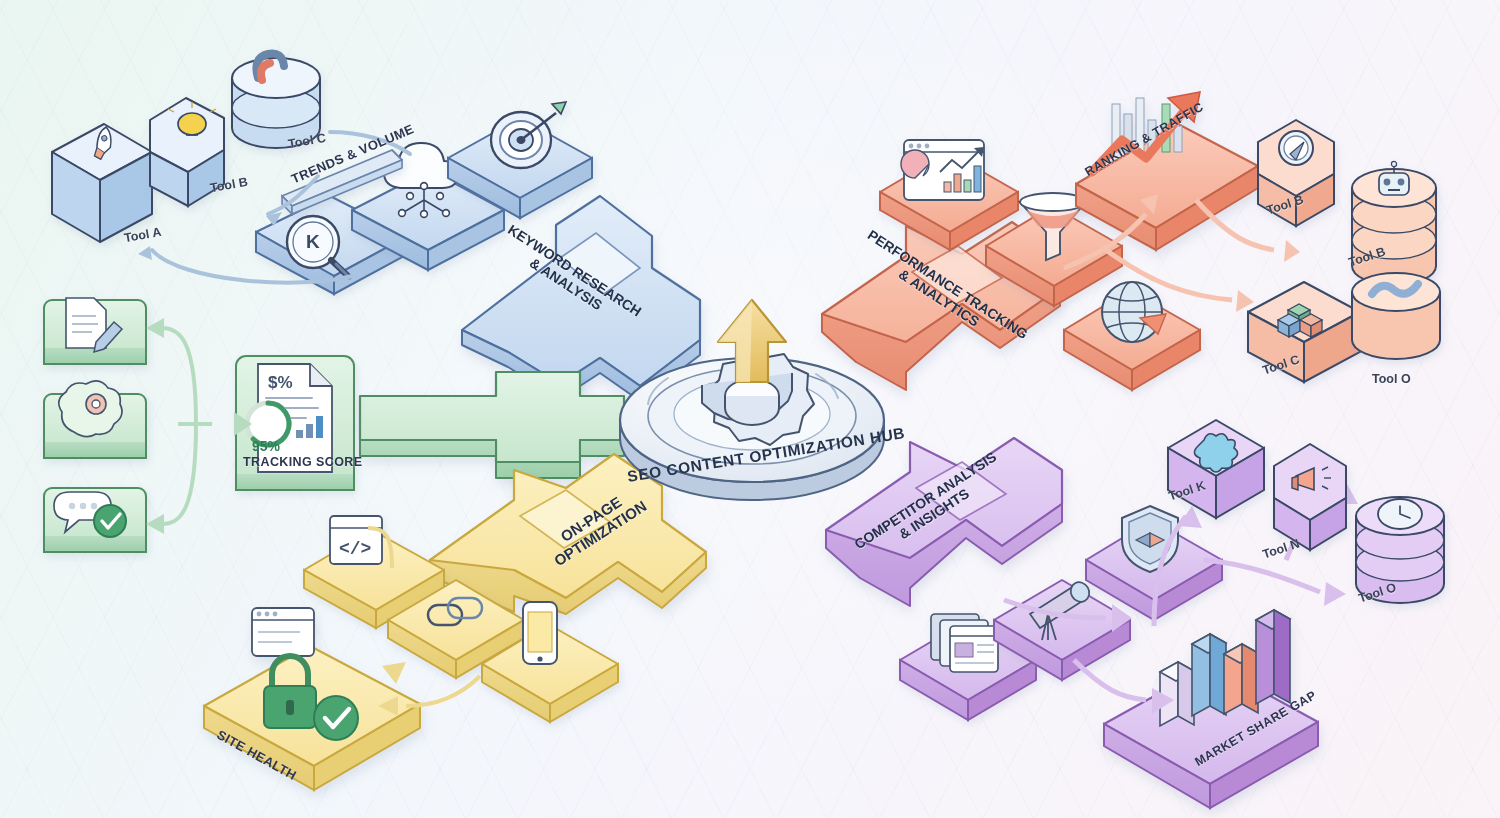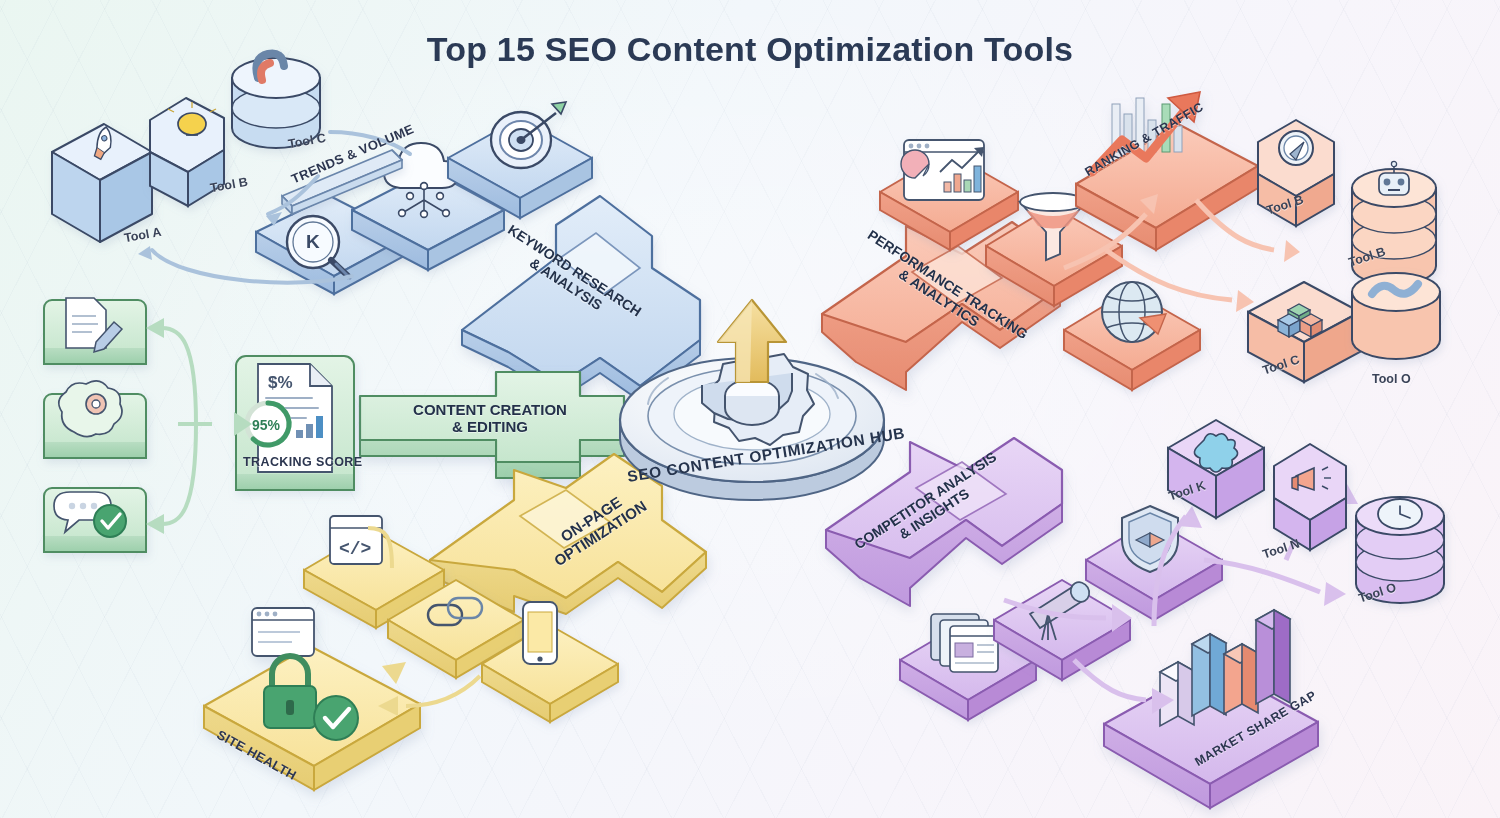--- a/index.html
+++ b/index.html
@@ -45,21 +45,20 @@
   .qs-num{position:absolute;font-size:14px;font-weight:bold;color:#2f7f57;}
   .kglyph{position:absolute;font-size:19px;font-weight:bold;color:#3a4a66;}
 </style>
 </head>
 <body>
 
 <div id="stage">
   <div class="grid"></div>
   <div class="vig"></div>
 
-  <div id="title">Top 15 SEO Content Optimization Tools</div>
 
   <svg class="layer" viewBox="0 0 1500 818">
     <defs>
       <linearGradient id="gBlue" x1="0" y1="0" x2="0" y2="1">
         <stop offset="0" stop-color="#e2edf9"></stop>
           <stop offset="1" stop-color="#c2d7ef"></stop>
       </linearGradient>
       <linearGradient id="gBlueD" x1="0" y1="0" x2="0" y2="1">
         <stop offset="0" stop-color="#b9cfe9"></stop>
           <stop offset="1" stop-color="#9dbbdf"></stop>
@@ -594,38 +593,36 @@
       <g>
         <path d="M752,300 l34,42 l-18,0 l0,40 l-32,0 l0,-40 l-18,0 Z" fill="url(#gGold)" stroke="#b89536" stroke-width="2.2" stroke-linejoin="round"></path>
         <path d="M752,300 l-34,42 l18,0 l0,40 l14,0 Z" fill="#f7e7b8" opacity=".75"></path>
       </g>
     </g>
   </svg>
 
   <div class="ribbon-label" style="left:490px;top:262px;width:160px;font-size:14px;transform:rotate(33deg);">KEYWORD RESEARCH
 &amp; ANALYSIS</div>
 
-  <div class="ribbon-label" style="left:400px;top:402px;width:180px;font-size:15px;">CONTENT CREATION
-&amp; EDITING</div>
 
   <div class="ribbon-label" style="left:516px;top:510px;width:160px;font-size:15px;transform:rotate(-33deg);">ON-PAGE
 OPTIMIZATION</div>
 
   <div class="ribbon-label" style="left:845px;top:276px;width:196px;font-size:14px;transform:rotate(33deg);">PERFORMANCE TRACKING
 &amp; ANALYTICS</div>
 
   <div class="ribbon-label" style="left:835px;top:492px;width:190px;font-size:14px;transform:rotate(-33deg);">COMPETITOR ANALYSIS
 &amp; INSIGHTS</div>
 
   <div class="hub-label" style="left:626px;top:448px;width:256px;text-align:center;transform:rotate(-9deg);">SEO CONTENT OPTIMIZATION HUB</div>
 
   <div class="plat-label" style="left:292px;top:172px;transform:rotate(-23deg);transform-origin:left center;">TRENDS &amp; VOLUME</div>
 
   <div class="plat-label" style="left:243px;top:455px;font-size:12.5px;">TRACKING SCORE</div>
-  <div class="qs-num" style="left:252px;top:417px;">95%</div>
+  <div class="qs-num" style="left:252px;top:438px;">95%</div>
 
   <div class="plat-label" style="left:218px;top:726px;transform:rotate(29deg);transform-origin:left center;">SITE HEALTH</div>
 
   <div class="plat-label" style="left:1086px;top:166px;transform:rotate(-30deg);transform-origin:left center;font-size:12.5px;">RANKING &amp; TRAFFIC</div>
 
   <div class="plat-label" style="left:1196px;top:756px;transform:rotate(-30deg);transform-origin:left center;font-size:12.5px;">MARKET SHARE GAP</div>
 
   <div class="tool-label" style="left:124px;top:228px;transform:rotate(-10deg);">Tool A</div>
   <div class="tool-label" style="left:210px;top:178px;transform:rotate(-10deg);">Tool B</div>
   <div class="tool-label" style="left:288px;top:134px;transform:rotate(-10deg);">Tool C</div>

